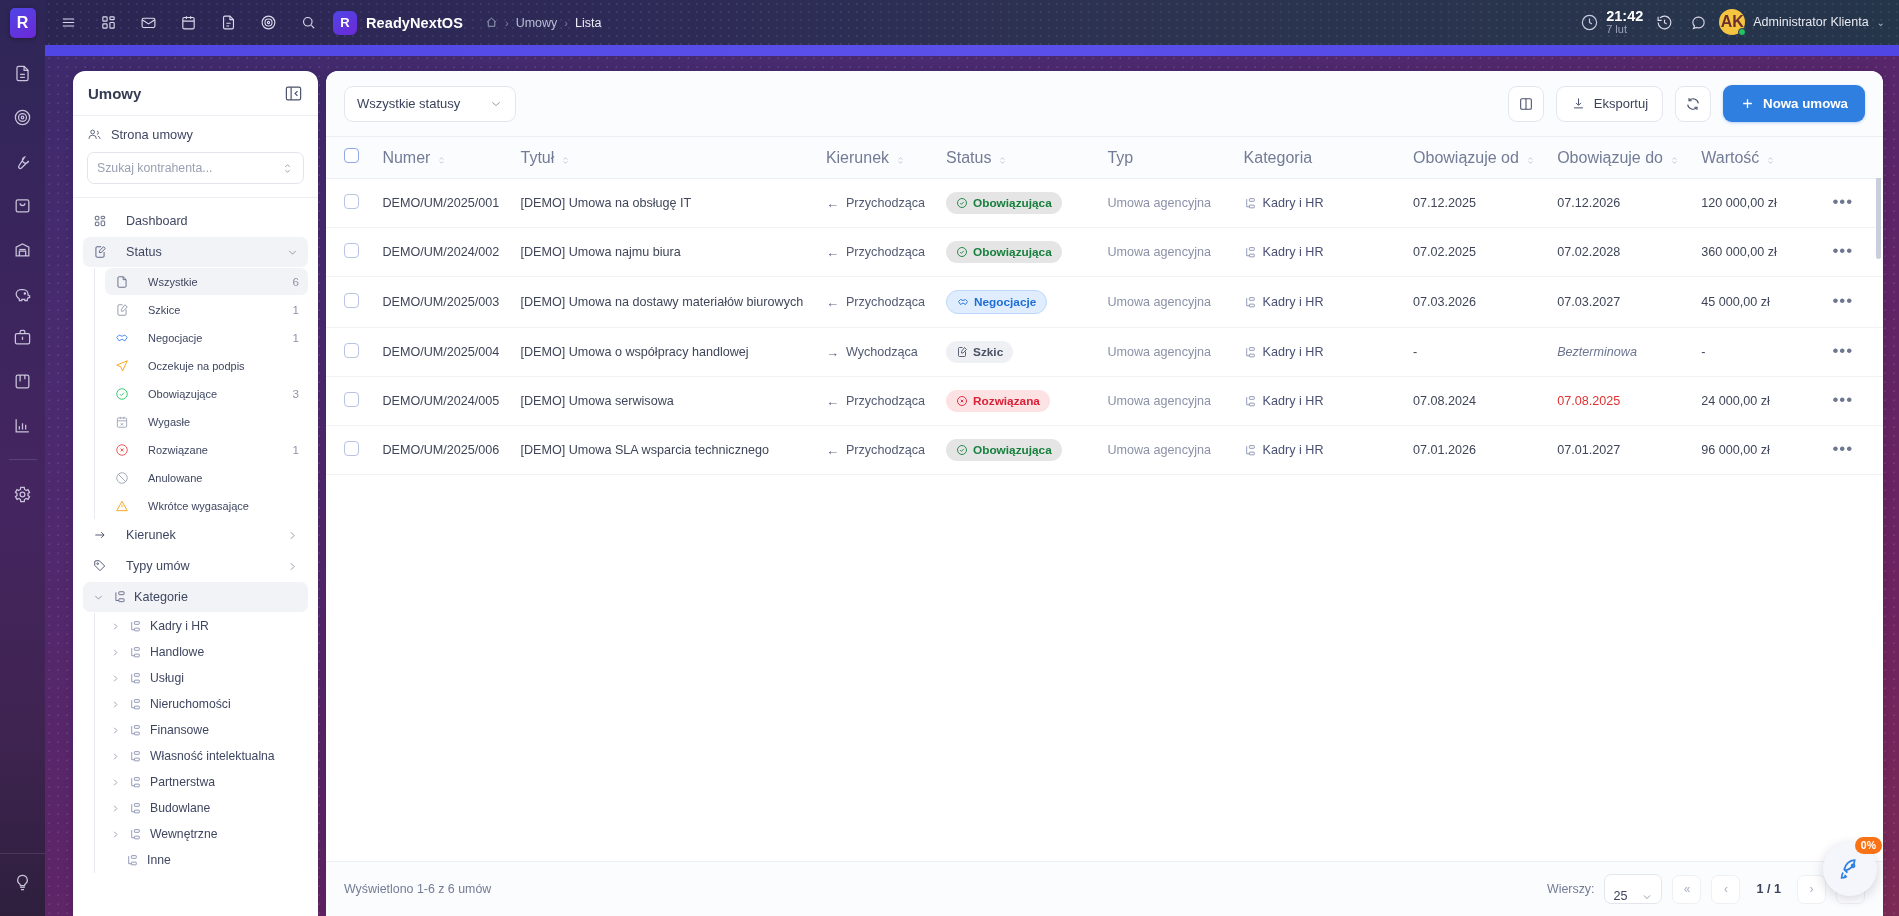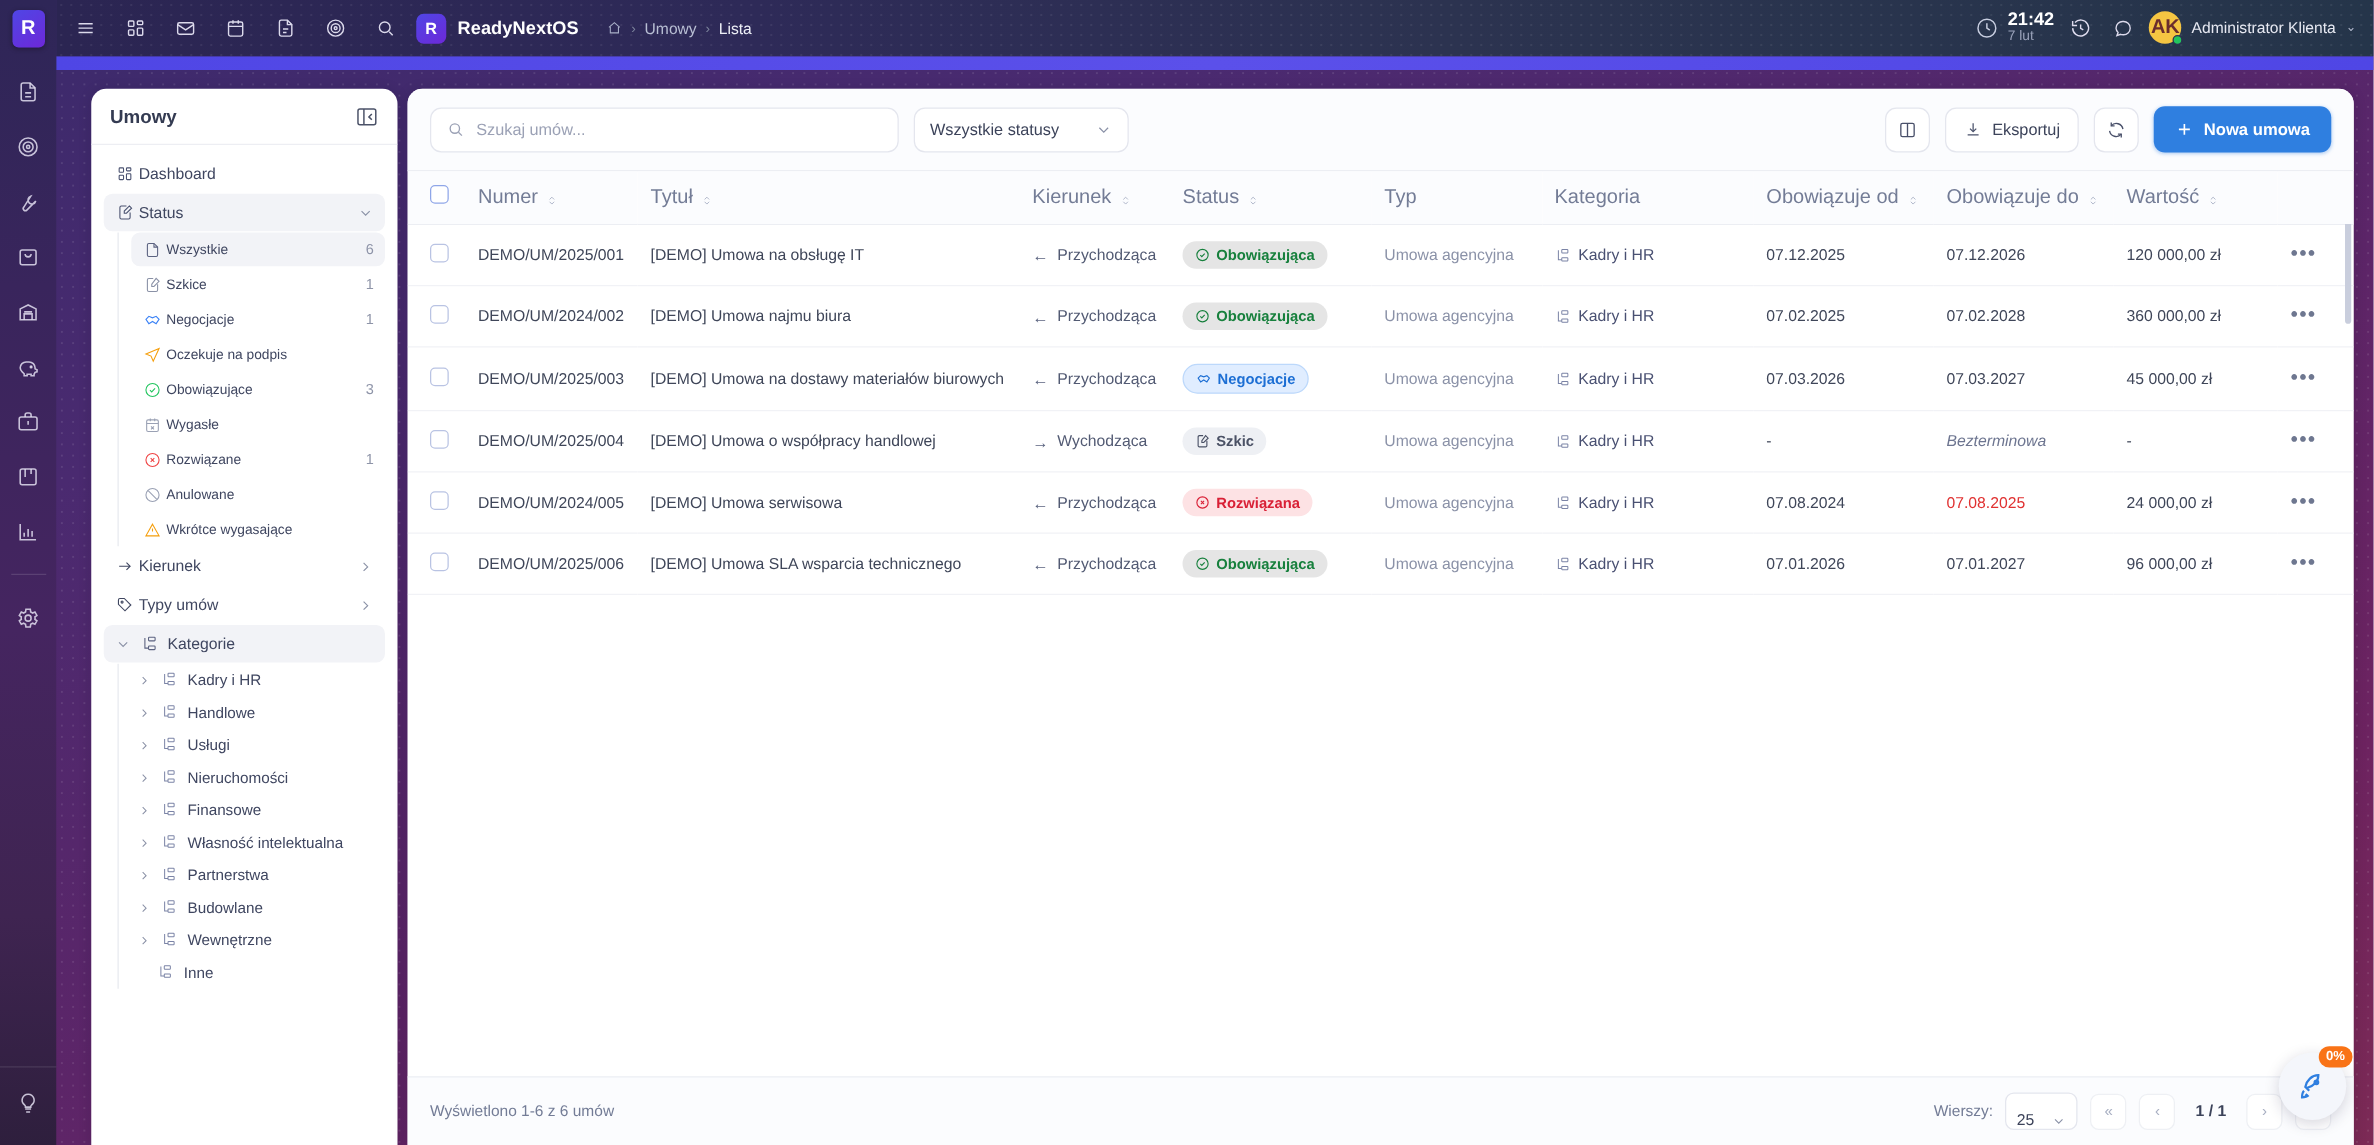--- a/index.html
+++ b/index.html
@@ -148,21 +148,21 @@
     height: 32px; border:1px solid #e3e5ec; border-radius:7px;
     padding: 0 9px; background:#fff; cursor:pointer;
   }
   .sb-search-ph { font-size:12.3px; color:#9aa0b4; }
   .sb-search svg { width:13px;height:13px; stroke:#8b92a8; fill:none; stroke-width:1.6;}
 
   .sb-nav { flex:1; overflow-y:auto; padding: 8px 10px 14px 10px; }
   .sb-nav::-webkit-scrollbar { width:0px; }
 
   .nav-item {
-    display:flex; align-items:center; gap:4px;
+    display:flex; align-items:center; gap:19px;
     height: 30px; padding: 0 9px; border-radius:7px; cursor:pointer;
     margin-bottom: 1px;
   }
   .nav-item.sel { background:#f2f3f7; }
   .nav-item .ic { width:15px;height:15px; display:flex;align-items:center;justify-content:center; flex:0 0 15px;}
   .nav-item .ic svg { width:14px;height:14px; fill:none; stroke-width:1.5; }
   .nav-label { font-size:12.6px; color:#3f4660; flex:1; white-space:nowrap; overflow:hidden; text-overflow:ellipsis; }
   .nav-count { font-size:11.6px; color:#8e94a8; }
   .nav-arrow { color:#8a91a6; display:flex; align-items:center; }
   .nav-arrow svg { width:13px;height:13px; stroke:currentColor; fill:none; stroke-width:1.7;}
@@ -511,20 +511,38 @@
       <div class="sb-title">Umowy</div>
       <div class="sb-collapse">
         <svg viewBox="0 0 24 24">
             <rect x="3" y="4" width="18" height="16" rx="2"></rect>
             <path d="M9 4v16"></path>
             <path d="M17 9l-3 3 3 3"></path>
           </svg>
       </div>
     </div>
 
+    <div class="sb-contract">
+      <div class="sb-contract-row">
+        <svg viewBox="0 0 24 24">
+            <circle cx="9" cy="8" r="3"></circle>
+            <path d="M3 19a6 6 0 0 1 12 0"></path>
+            <path d="M16 6.5a2.8 2.8 0 0 1 0 5.5"></path>
+            <path d="M17.5 14.5A5.5 5.5 0 0 1 21 19"></path>
+          </svg>
+        <span>Strona umowy</span>
+      </div>
+      <div class="sb-search">
+        <span class="sb-search-ph">Szukaj kontrahenta...</span>
+        <svg viewBox="0 0 24 24">
+            <path d="M8 9l4-4 4 4"></path>
+            <path d="M16 15l-4 4-4-4"></path>
+          </svg>
+      </div>
+    </div>
 
     <div class="sb-nav">
       <div class="nav-item">
         <span class="ic">
             <svg viewBox="0 0 24 24" stroke="#4a5270">
               <rect x="4" y="4" width="6" height="6" rx="1"></rect>
               <rect x="14" y="4" width="6" height="4" rx="1"></rect>
               <rect x="4" y="14" width="6" height="6" rx="1"></rect>
               <rect x="14" y="12" width="6" height="8" rx="1"></rect>
             </svg>
@@ -811,27 +829,20 @@
               </svg></span>
           <span class="lbl">Inne</span>
         </div>
       </div>
     </div>
   </div>
 
   <div class="main">
 
     <div class="toolbar">
-      <div class="search-box">
-        <svg viewBox="0 0 24 24">
-            <circle cx="11" cy="11" r="6"></circle>
-            <path d="M15.6 15.6L20 20"></path>
-          </svg>
-        <input type="text" placeholder="Szukaj umów..." style="">
-      </div>
       <div class="select-box">
         <span>Wszystkie statusy</span>
         <svg viewBox="0 0 24 24">
             <path d="M6 9l6 6 6-6"></path>
           </svg>
       </div>
       <div class="tb-spacer"></div>
       <div class="icon-btn">
         <svg viewBox="0 0 24 24">
             <rect x="4" y="4" width="16" height="16" rx="2"></rect>

